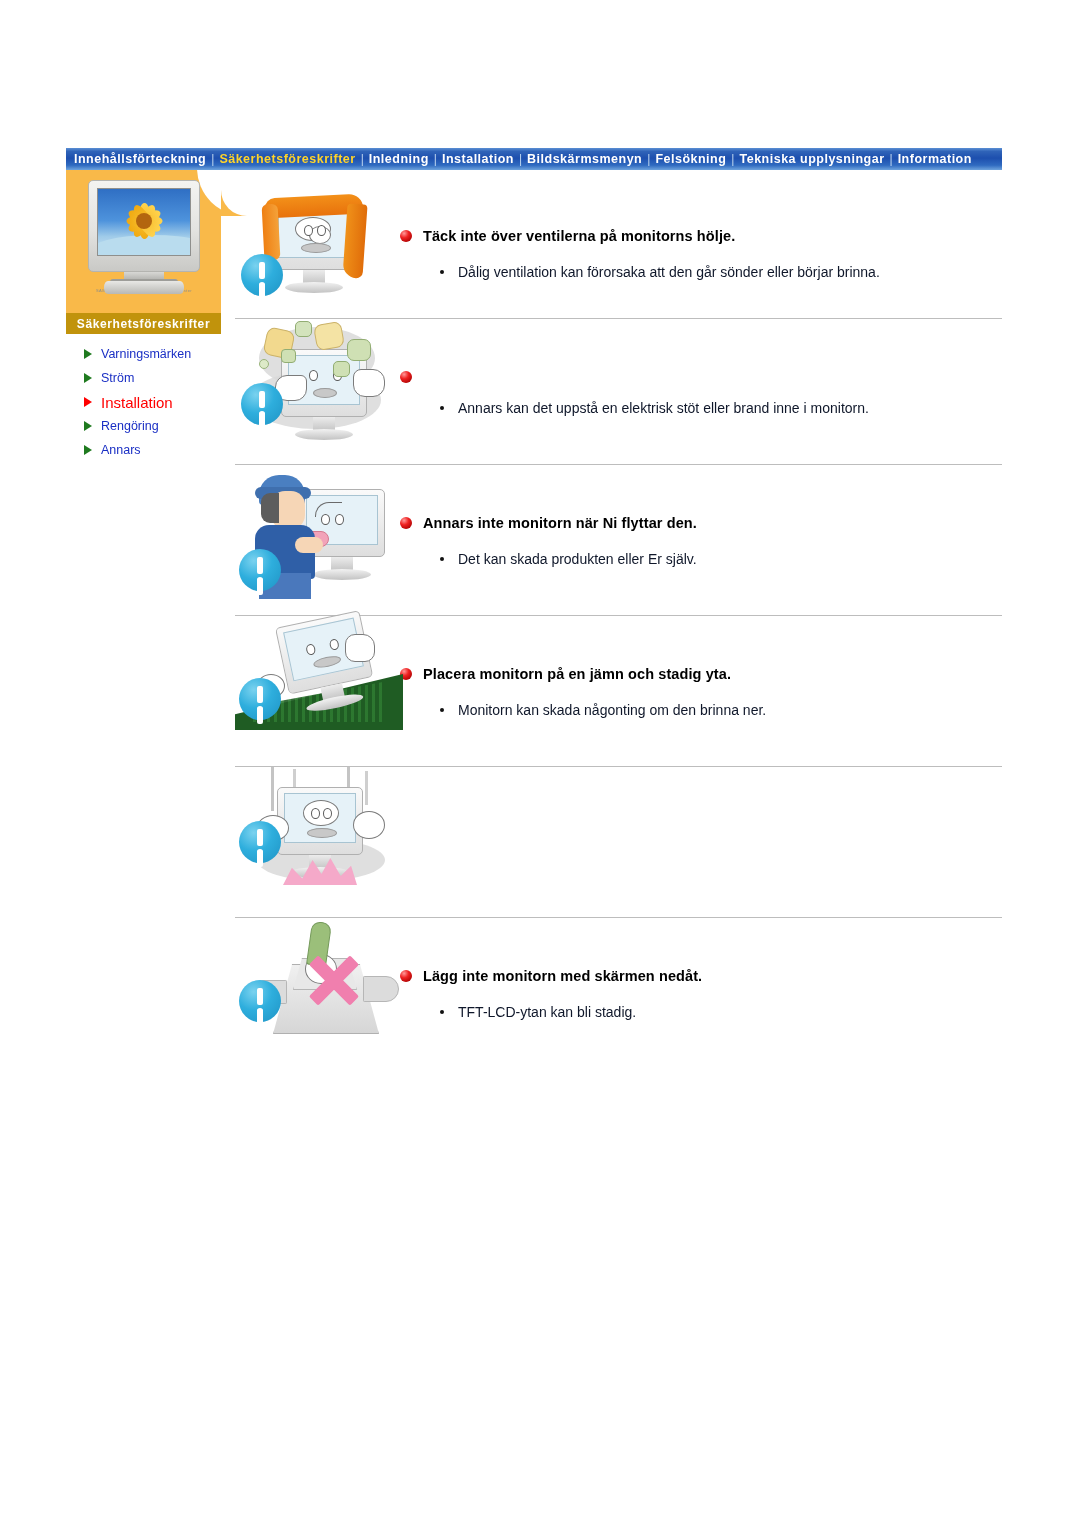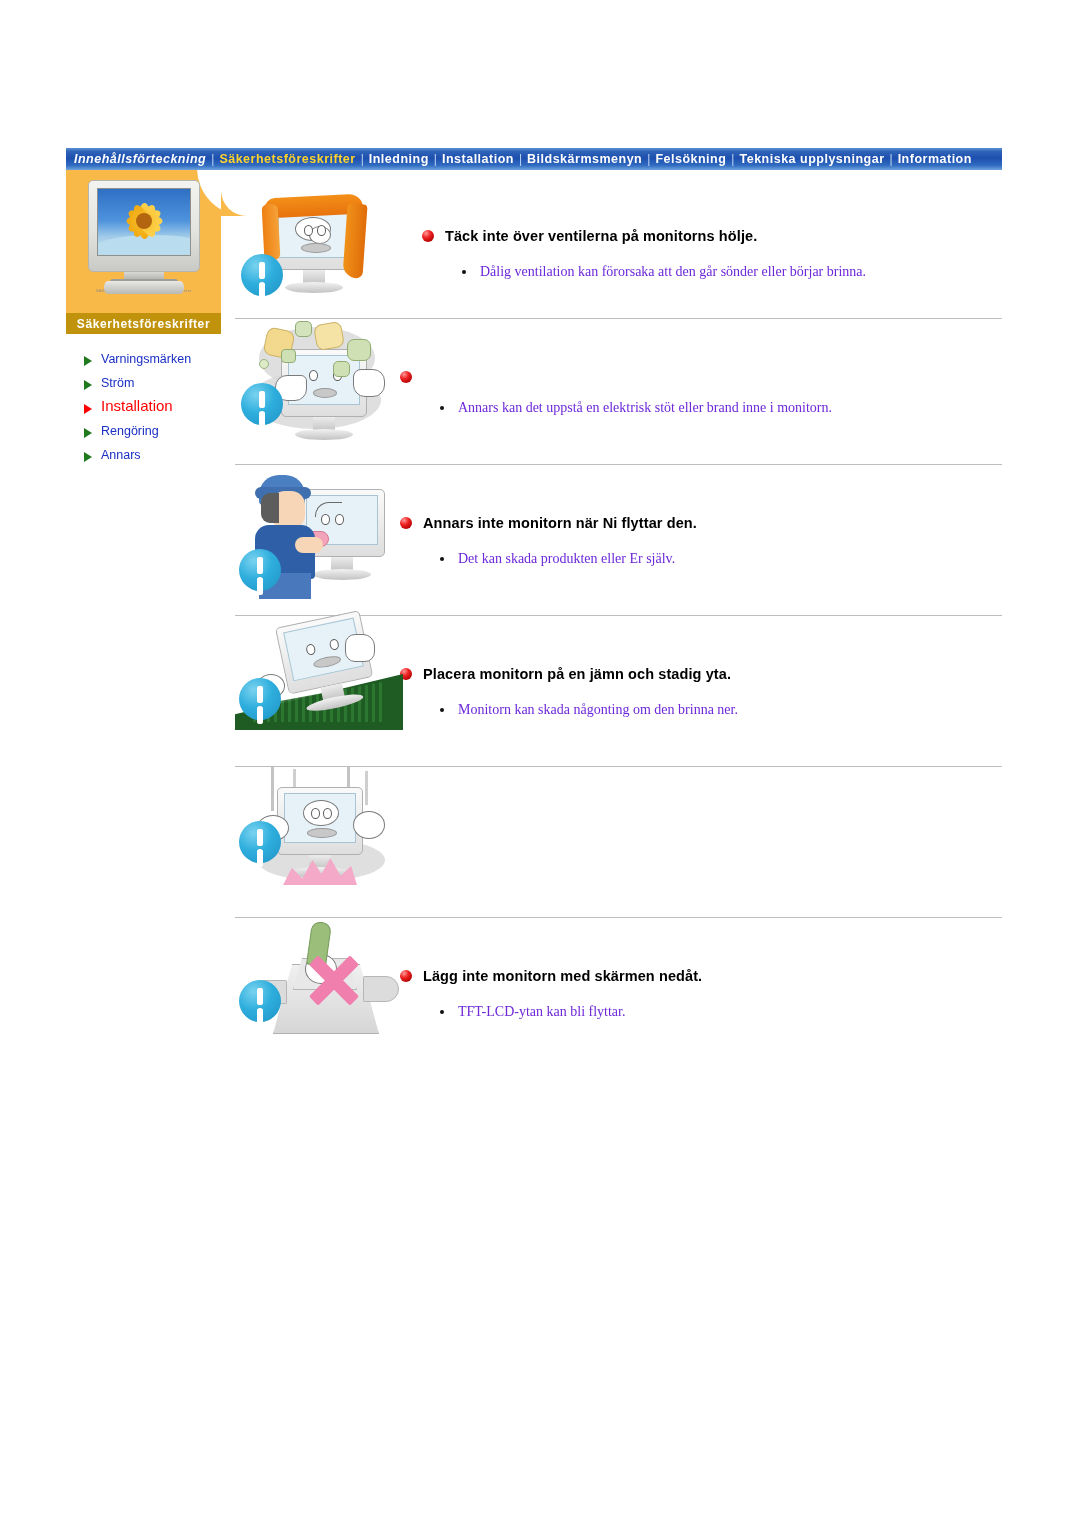--- a/index.html
+++ b/index.html
@@ -39,21 +39,21 @@
     overflow: hidden;
   }
   .nav-item {
     color: #ffffff;
     font-size: 12.5px;
     font-weight: bold;
     letter-spacing: 0.5px;
     padding: 0 5px;
     line-height: 22px;
   }
-  .nav-item.first { padding-left: 8px; font-style: italic; }
+  .nav-item.first { padding-left: 8px; }
   .nav-item.active { color: #ffd42a; }
   .nav-sep {
     color: #bcd4ee;
     font-size: 12px;
     line-height: 22px;
   }
 
   
   #sidebar {
     position: absolute;
@@ -187,21 +187,21 @@
     letter-spacing: 0.6px;
     display: flex;
     align-items: center;
     justify-content: center;
   }
   #sidebar-links {
     padding-top: 8px;
   }
   .side-link {
     display: flex;
-    align-items: flex-end;
+    align-items: center;
     height: 24px;
     padding-left: 18px;
     font-size: 12.5px;
     color: #1a2fc4;
     cursor: pointer;
   }
   .side-link .tri {
     width: 0; height: 0;
     border-left: 8px solid #1f7a1f;
     border-top: 5px solid transparent;
@@ -255,24 +255,23 @@
     margin-right: 11px;
     margin-top: 4px;
     border-radius: 50%;
     background:
       radial-gradient(circle at 34% 28%, #ff9a9a 0%, #ef2222 38%, #b60606 75%, #7d0202 100%);
   }
   .sub {
     margin-top: 14px;
     padding-left: 58px;
     font-size: 14px;
-    color: #6d28d9;
+    color: #0f172a;
     line-height: 22px;
     position: relative;
-    font-family: Liberation Serif, serif;
   }
   .sub .dot {
     position: absolute;
     left: 40px;
     top: 9px;
     width: 4px; height: 4px;
     border-radius: 50%;
     background: #111111;
   }
 
@@ -429,21 +428,21 @@
       </div>
       <div class="side-link">
         <span class="tri"></span>
         <span>Annars</span>
       </div>
     </div>
   </div>
 
   <div id="content">
 
-    <div class="section" style="height:140px;gap:22px;">
+    <div class="section" style="height:140px;">
       <div class="illus">
         <div class="warnbadge" style="left:6px; top:76px;"></div>
         <div class="cmon" style="left:36px; top:24px;">
           <div class="bez"></div>
           <div class="scr">
             <div class="blob" style="left:16px; top:8px; width:34px; height:22px;"></div>
             <div class="blob" style="left:30px; top:17px; width:20px; height:16px;"></div>
             <div class="face-eye" style="left:25px; top:16px;"></div>
             <div class="face-eye" style="left:38px; top:16px;"></div>
             <div class="face-mouth" style="left:22px; top:34px;"></div>
@@ -641,19 +640,19 @@
         <div style="position:absolute;left:70px;top:56px;width:58px;height:13px;background:#f07fae;
                     transform:rotate(-45deg); border-radius:2px;"></div>
       </div>
       <div class="text-col">
         <div class="heading">
           <span class="bullet-sphere"></span>
           <span>Lägg inte monitorn med skärmen nedåt.</span>
         </div>
         <div class="sub">
           <span class="dot"></span>
-          <span>TFT-LCD-ytan kan bli flyttar.</span>
+          <span>TFT-LCD-ytan kan bli stadig.</span>
         </div>
       </div>
     </div>
 
   </div>
 </div>
 
 </body></html>

